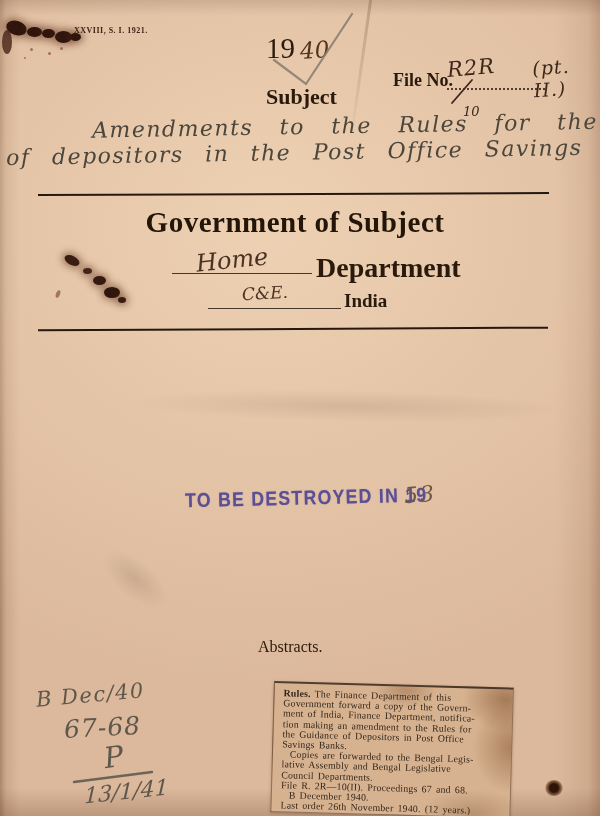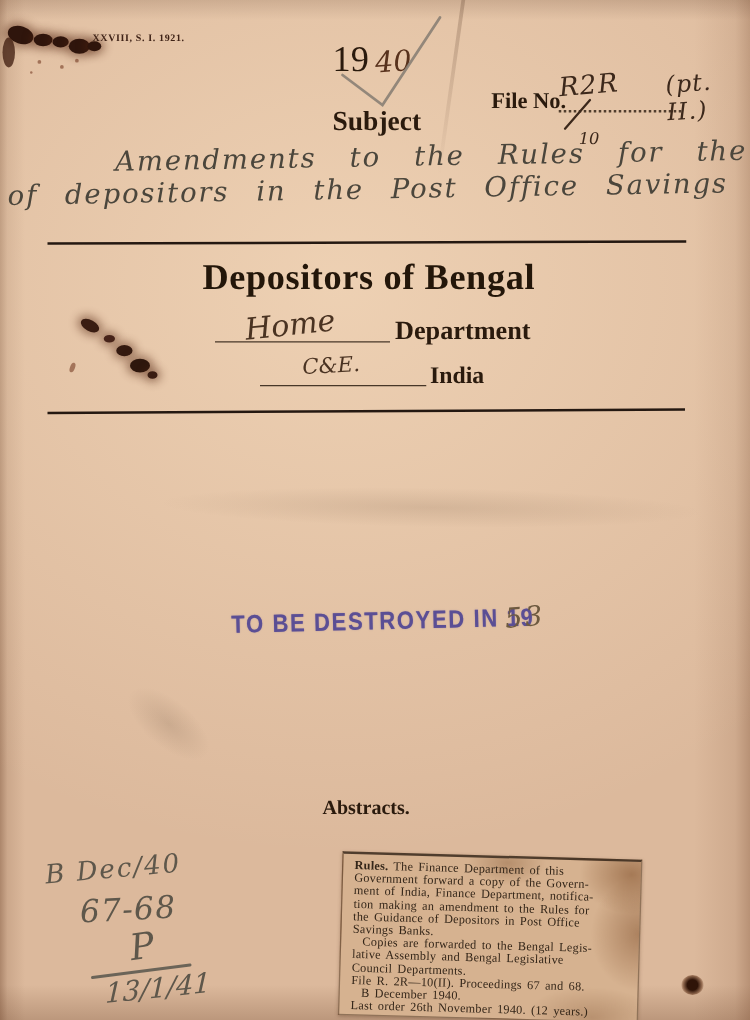--- a/index.html
+++ b/index.html
@@ -90,43 +90,43 @@
   <div class="abs hand ink" style="left:447px;top:56px;font-size:21px;transform:rotate(-5deg);letter-spacing:1px;">R2R</div>
   <div class="abs hand ink" style="left:463px;top:88px;font-size:13px;margin-top:16px;">10</div>
   <div class="abs hand ink" style="left:533px;top:55px;font-size:19px;transform:rotate(-4deg);letter-spacing:1px;">(pt. II.)</div>
 
   <div class="abs hand subject-hand" style="left:92px;top:112px;font-size:22px;word-spacing:18px;transform:rotate(-1deg);">Amendments to the Rules for the guidance</div>
   <div class="abs hand subject-hand" style="left:6px;top:139px;font-size:22px;word-spacing:13px;transform:rotate(-1deg);">of depositors in the Post Office Savings Banks.</div>
 
   <div class="rule" style="left:38px;top:193px;width:511px;transform:rotate(-0.2deg);"></div>
   <div class="rule" style="left:38px;top:328px;width:510px;transform:rotate(-0.3deg);"></div>
 
-  <div class="abs printed" style="left:40px;top:206px;width:510px;text-align:center;font-size:29px;font-weight:bold;color:#231609;letter-spacing:0.5px;">Depositors of Bengal</div>
+  <div class="abs printed" style="left:40px;top:206px;width:510px;text-align:center;font-size:29px;font-weight:bold;color:#231609;letter-spacing:0.5px;">Government of Subject</div>
 
   <div class="underline-fill" style="left:172px;top:258px;width:140px;height:15px;"></div>
   <div class="abs hand" style="left:196px;top:246px;font-size:24px;color:#4a3322;transform:rotate(-6deg);">Home</div>
-  <div class="abs printed" style="left:316px;top:252px;font-size:21px;font-weight:bold;">Department</div>
+  <div class="abs printed" style="left:316px;top:252px;font-size:28px;font-weight:bold;">Department</div>
 
   <div class="underline-fill" style="left:208px;top:293px;width:133px;height:15px;"></div>
   <div class="abs hand" style="left:242px;top:283px;font-size:17px;color:#4a3322;transform:rotate(-3deg);">C&amp;E.</div>
   <div class="abs printed" style="left:344px;top:290px;font-size:19px;font-weight:bold;">India</div>
 
   <div class="blob" style="left:64px;top:256px;width:16px;height:9px;transform:rotate(28deg);background:#3a1d12;"></div>
   <div class="blob" style="left:83px;top:268px;width:9px;height:6px;background:#47241a;"></div>
   <div class="blob" style="left:93px;top:276px;width:13px;height:9px;background:#341a10;"></div>
   <div class="blob" style="left:104px;top:287px;width:16px;height:11px;background:#2e170d;"></div>
   <div class="blob" style="left:118px;top:297px;width:8px;height:6px;background:#3a1d12;"></div>
   <div class="speck" style="left:56px;top:290px;width:4px;height:8px;transform:rotate(20deg);"></div>
 
   <div class="abs" style="left:185px;top:486px;transform:rotate(-1.4deg);">
     <div id="stamp-text">TO BE DESTROYED IN 19</div>
   </div>
   <div class="abs hand" style="left:404px;top:482px;font-size:22px;color:#6e5a40;transform:rotate(-5deg);letter-spacing:2px;">53</div>
 
-  <div class="abs printed" style="left:258px;top:638px;font-size:16px;font-weight:bold;">Abstracts.</div>
+  <div class="abs printed" style="left:258px;top:638px;font-size:16px;font-weight:normal;">Abstracts.</div>
 
   <div class="abs hand pencil" style="left:36px;top:683px;font-size:21px;transform:rotate(-5deg);letter-spacing:1.5px;">B Dec/40</div>
   <div class="abs hand pencil" style="left:64px;top:713px;font-size:25px;transform:rotate(-3deg);letter-spacing:1px;">67-68</div>
   <div class="abs hand pencil" style="left:104px;top:740px;font-size:29px;transform:rotate(-8deg);">P</div>
   <div class="abs hand pencil" style="left:84px;top:779px;font-size:22px;transform:rotate(-6deg) skewX(-8deg);">13/1/41</div>
 
   <svg class="stroke-layer" width="600" height="816" viewBox="0 0 600 816">
     <path d="M274,60 L306,84 L352,14" fill="none" stroke="#8a8074" stroke-width="2.2" stroke-linecap="round" opacity="0.9"></path>
     <path d="M452,103 L472,80" fill="none" stroke="#3c281b" stroke-width="1.8" stroke-linecap="round"></path>
     <path d="M74,782 L152,772" fill="none" stroke="#6b6458" stroke-width="2.4" stroke-linecap="round"></path>

